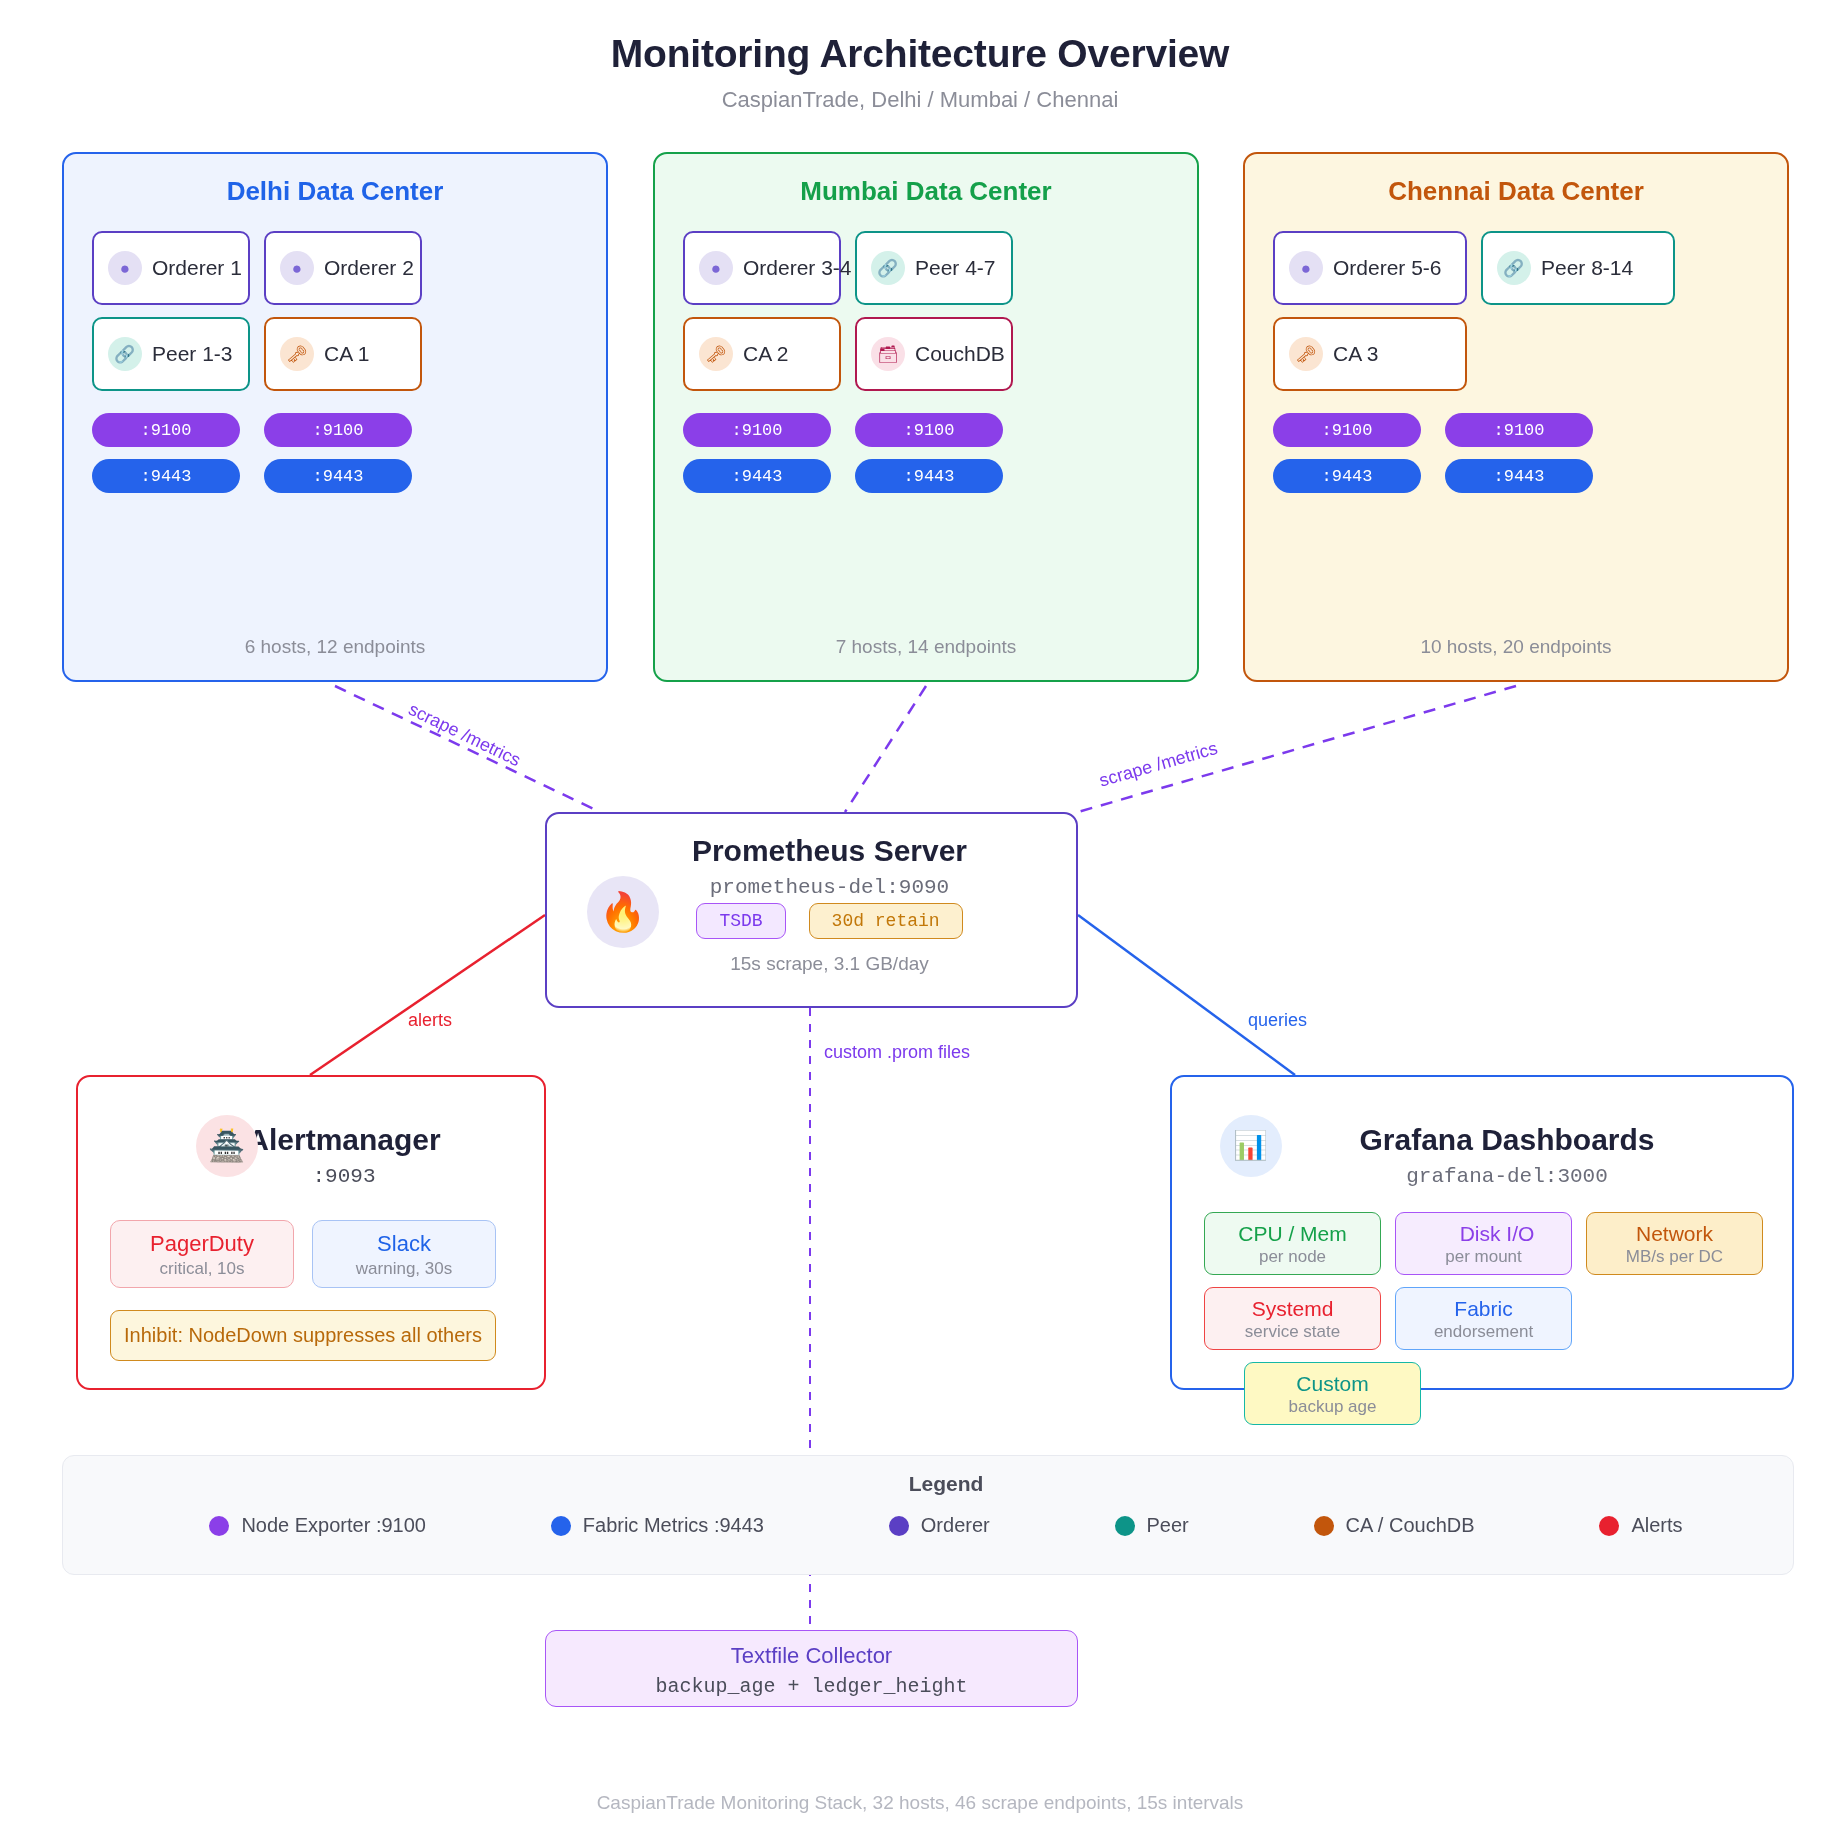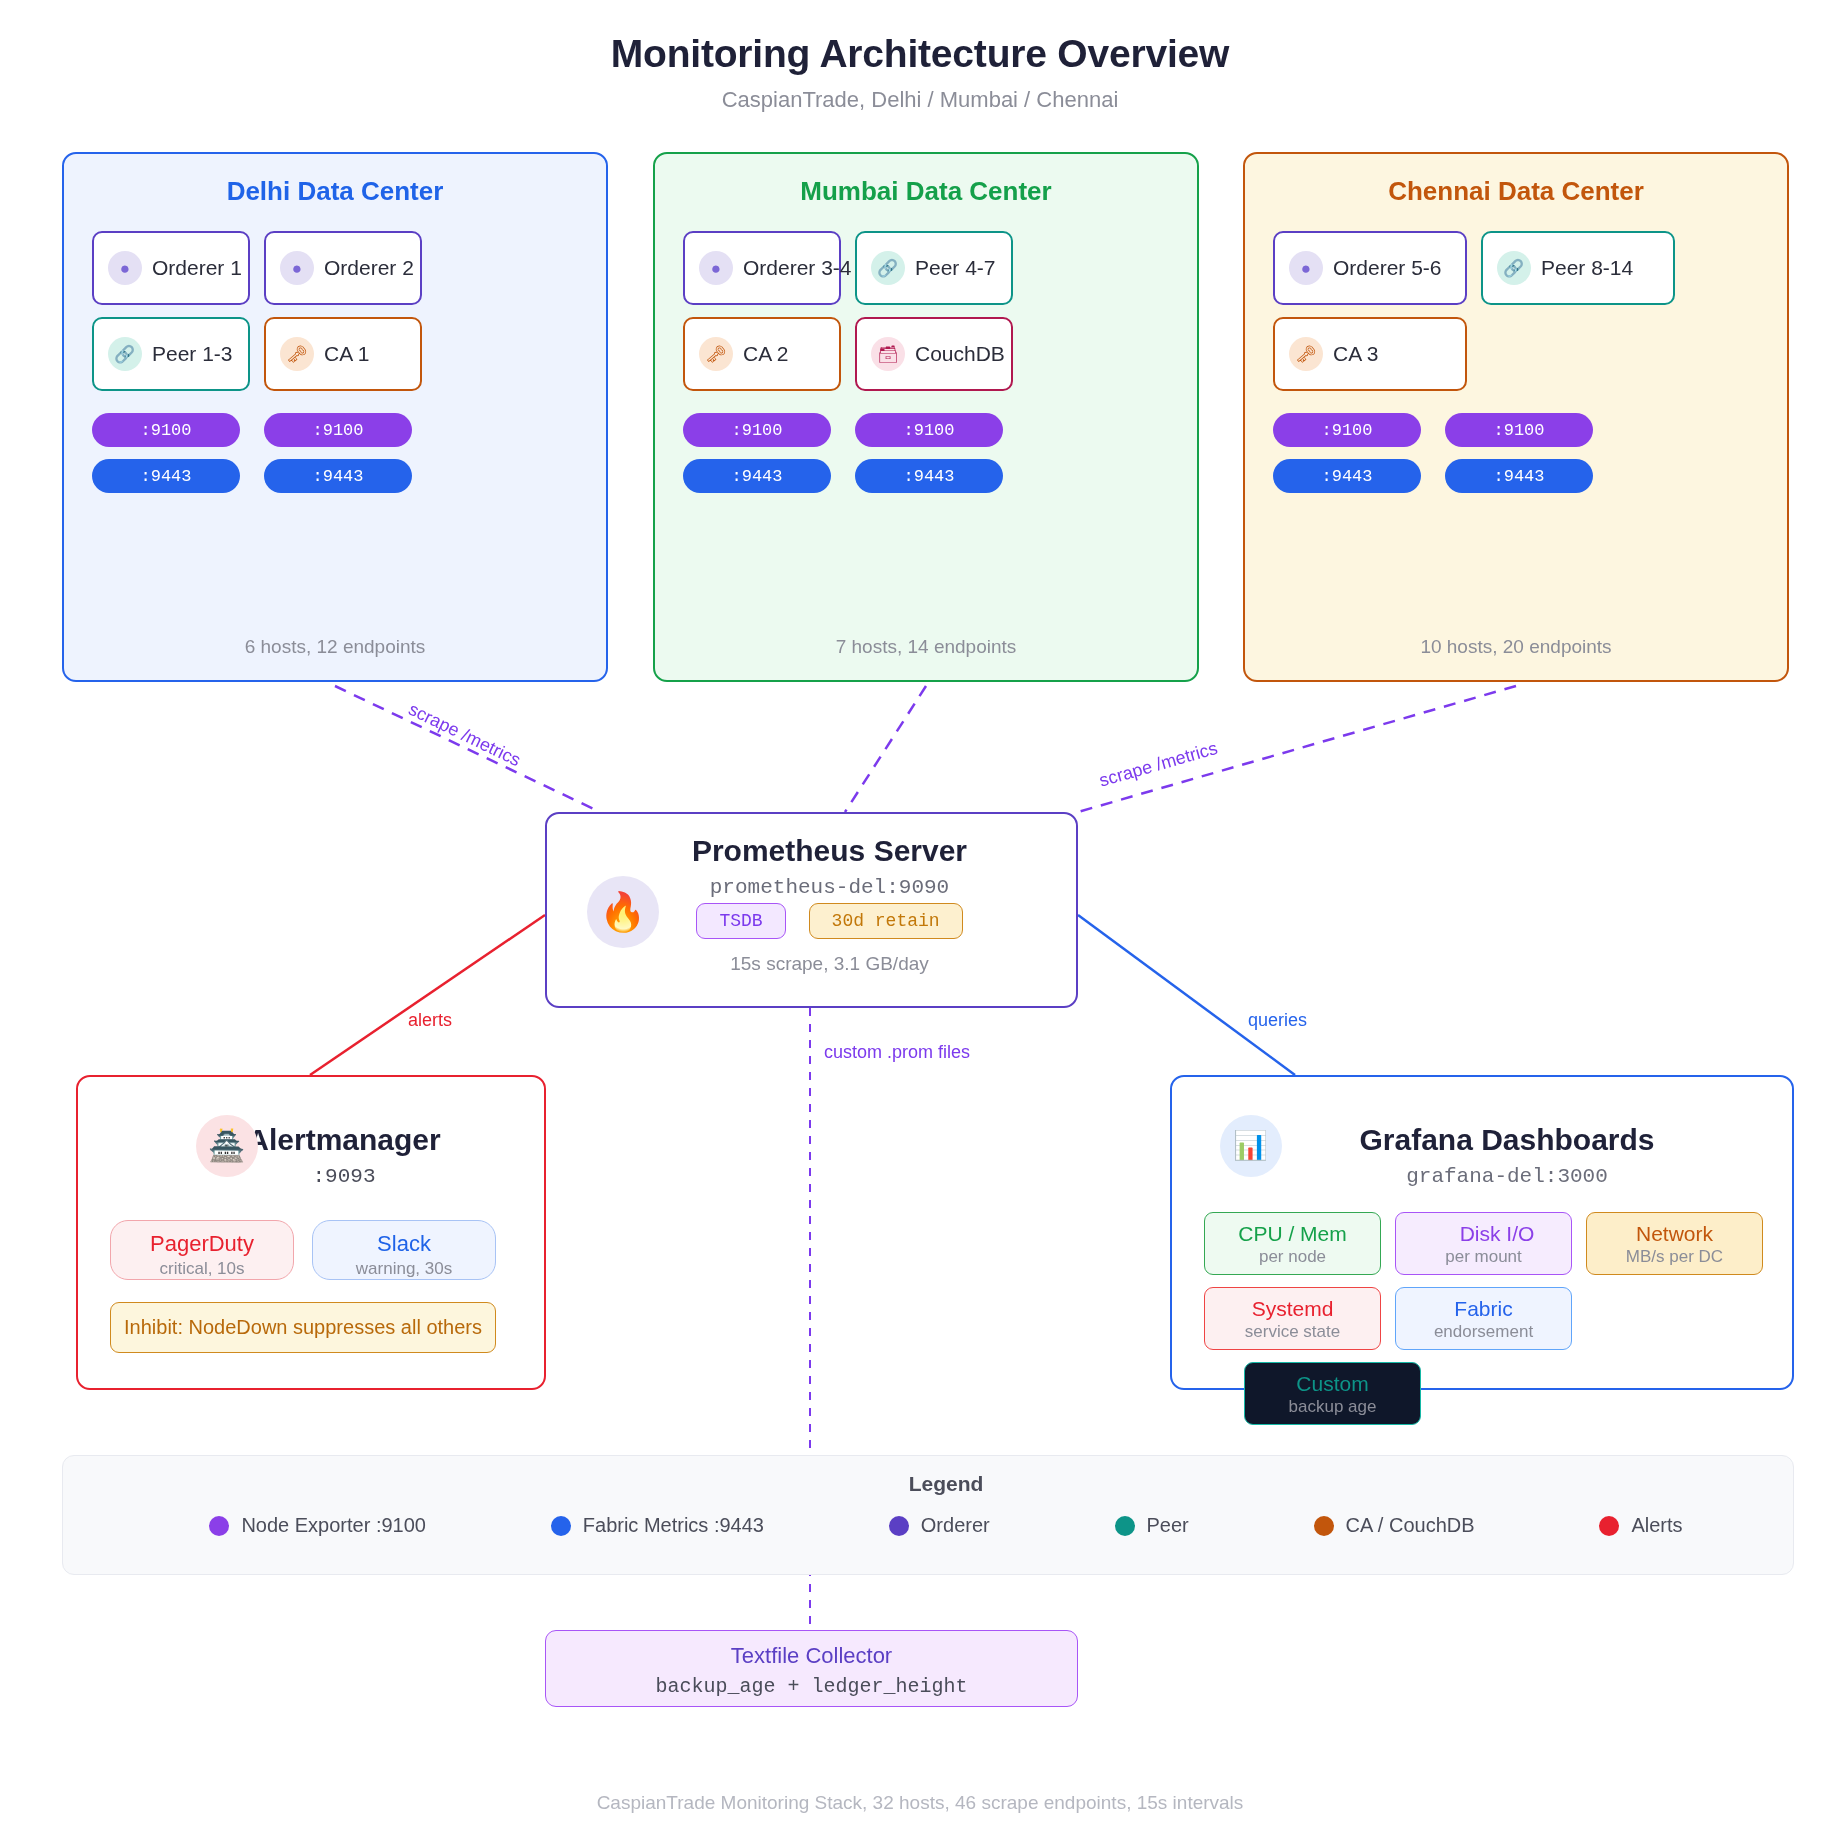--- a/index.html
+++ b/index.html
@@ -132,22 +132,22 @@
   .am-icon {
     position:absolute; left:118px; top:38px;
     width:62px; height:62px; border-radius:50%;
     background:#fbe2e4; display:flex; align-items:center; justify-content:center;
     font-size:30px; color:#e8212f; line-height:1;
   }
   .am-title { text-align:center; font-size:30px; font-weight:bold; color:#1f2138; padding-top:46px; padding-left:66px; }
   .am-port  { text-align:center; font-family:"Liberation Mono", monospace; font-size:21px; color:#4b4d5a; margin-top:8px; padding-left:66px; }
   .am-recv  { display:flex; gap:18px; margin:32px 0 0 32px; }
   .recv {
-    width:184px; border-radius:18px; border-width:1.5px; border-style:solid;
-    text-align:center; padding:10px 0 0;
+    width:184px; border-radius:10px; border-width:1.5px; border-style:solid;
+    text-align:center; padding:10px 0 8px;
   }
   .recv-name { font-size:22px; }
   .recv-sub  { font-size:17px; color:#8b8d98; margin-top:2px; }
   .recv-pd    { background:#fdf0f1; border-color:#f2a6ac; }
   .recv-pd .recv-name { color:#e8212f; }
   .recv-slack { background:#eff4ff; border-color:#a8c3f5; }
   .recv-slack .recv-name { color:#1f63e8; }
   .inhibit {
     margin:22px 0 0 32px; width:386px;
     background:#fdf6dd; border:1.5px solid #d08a1e; border-radius:9px;
@@ -173,21 +173,21 @@
     width:177px; border-radius:9px; border-width:1.5px; border-style:solid;
     text-align:center; padding:9px 0 7px;
   }
   .panel-name { font-size:21px; }
   .panel-sub  { font-size:17px; color:#8b8d98; margin-top:1px; }
   .pg { background:#eefaf1; border-color:#34a853; } .pg .panel-name{color:#15a14a;}
   .pp { background:#f6ecfe; border-color:#a855f7; } .pp .panel-name{color:#8b3fe8;padding-left:27px;}
   .po { background:#fdeec9; border-color:#d08a1e; } .po .panel-name{color:#c2560c;}
   .pr { background:#fdf0f1; border-color:#ef4444; } .pr .panel-name{color:#e8212f;}
   .pb { background:#eff4ff; border-color:#60a5fa; } .pb .panel-name{color:#2563eb;}
-  .pt { background:#0f172a; border-color:#14b8a6;margin-left:40px; } .pt .panel-name{color:#0d9488;}
+  .pt { background:#fef9c3; border-color:#14b8a6;margin-left:40px; } .pt .panel-name{color:#0d9488;}
 
   
   .legend {
     position:absolute; left:62px; top:1455px;
     width:1732px; height:120px;
     background:#f8f9fb; border:1px solid #e8eaf0; border-radius:12px;padding-left:36px;
   }
   .legend-title { text-align:center; font-size:21px; font-weight:bold; color:#4b4d5a; padding-top:16px; }
   .legend-items { display:flex; justify-content:space-around; align-items:center; margin-top:18px; padding:0 48px; }
   .legend-item { display:flex; align-items:center; gap:12px; }

